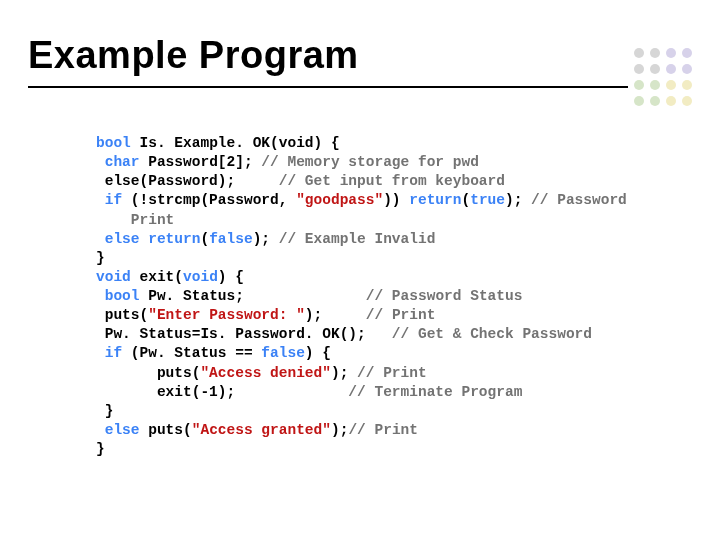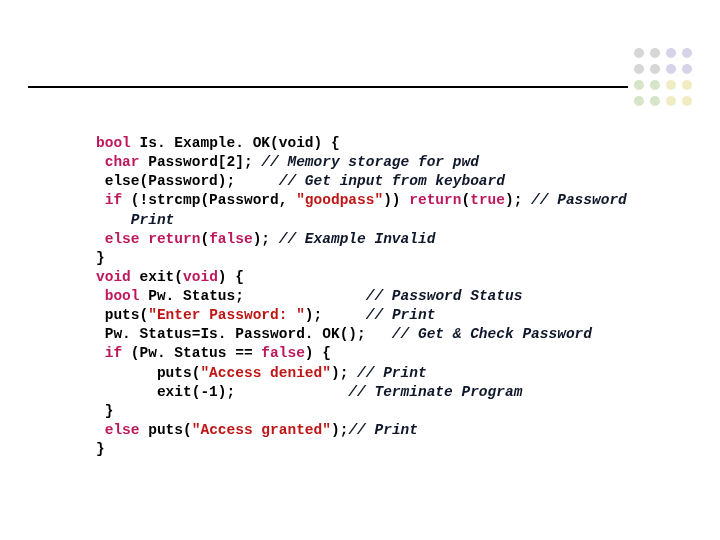--- a/index.html
+++ b/index.html
@@ -57,29 +57,30 @@
     position: absolute;
     left: 96px;
     top: 134px;
     width: 600px;
     font-family: "Courier New", Courier, monospace;
     font-size: 14.5px;
     line-height: 1.32;
     font-weight: bold;
     white-space: pre;
   }
-  .kw { color: #be185d; }   
-  .cm { color: #0f172a; font-style: italic; }   
+  .kw { color: #3b82f6; }   
+  .cm { color: #737373; }   
   .st { color: #c01515; }
 </style>
 </head>
 <body>
 
 <div class="slide">
 
+  <div class="title">Example Program</div>
   <div class="underline"></div>
 
   <div class="dots">
     <div class="dot d-grey"></div>
     <div class="dot d-grey"></div>
     <div class="dot d-lav"></div>
     <div class="dot d-lav"></div>
     <div class="dot d-grey"></div>
     <div class="dot d-grey"></div>
     <div class="dot d-lav"></div>

